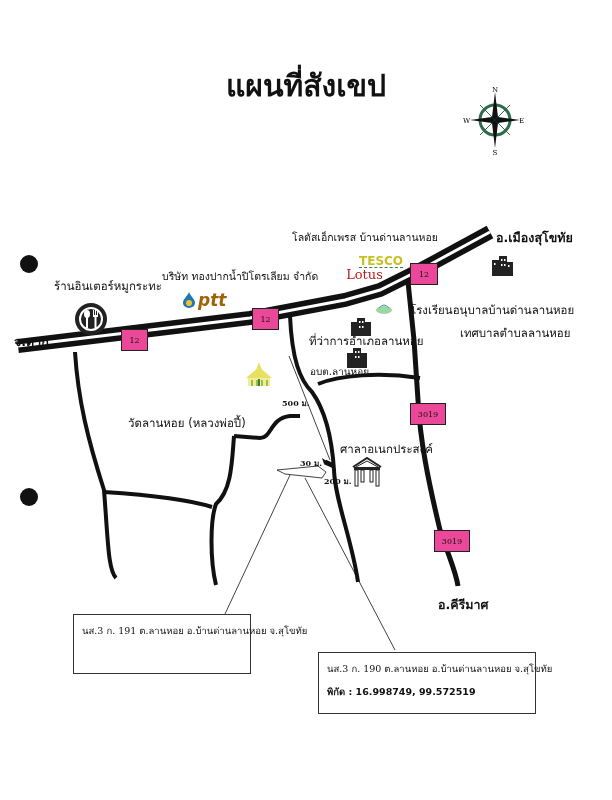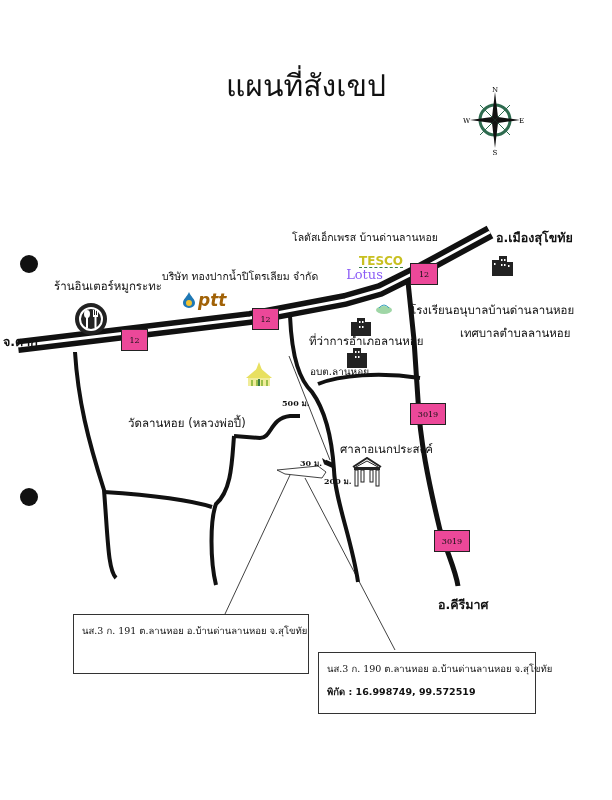--- a/index.html
+++ b/index.html
@@ -1,20 +1,20 @@
 <!DOCTYPE html>
 <html><head>
 <meta charset="utf-8">
 <style>
   html, body { margin:0; padding:0; background:#ffffff; }
   body { width:612px; height:800px; position:relative; overflow:hidden;
          font-family:"DejaVu Serif", serif; color:#111; }
   .abs { position:absolute; }
   .title { left:0; width:612px; top:62px; text-align:center; font-size:30px;
-           font-weight:normal; font-family:"DejaVu Sans", sans-serif; letter-spacing:0px; }
+           font-weight:bold; font-family:"DejaVu Sans", sans-serif; letter-spacing:0px; }
   .lbl { font-size:11.5px; white-space:nowrap; font-family:"DejaVu Sans", sans-serif; }
   .lbl.bold { font-weight:bold; font-size:12.5px; }
   .rbox { position:absolute; background:#ec4899; border:1px solid #222;
           font-size:8px; display:flex; align-items:center; justify-content:center;
           font-family:"DejaVu Serif", serif; }
   .info { position:absolute; background:#fff; border:1px solid #333; padding:8px 8px;
           box-sizing:border-box; font-size:9.5px; font-family:"DejaVu Serif", serif; }
   .info .l1 { margin-bottom:8px; white-space:nowrap; }
   .info .l2 { font-weight:bold; white-space:nowrap; }
   .hole { position:absolute; width:18px; height:18px; border-radius:50%; background:#111; }
@@ -57,21 +57,21 @@
 
   <polygon points="328,462 322,458 324,464" fill="#111"></polygon>
 </svg>
 
 <div class="rbox" style="left:121px;top:329px;width:25px;height:20px;">12</div>
 <div class="rbox" style="left:252px;top:308px;width:25px;height:20px;">12</div>
 <div class="rbox" style="left:410px;top:263px;width:26px;height:20px;">12</div>
 <div class="rbox" style="left:410px;top:403px;width:34px;height:20px;">3019</div>
 <div class="rbox" style="left:434px;top:530px;width:34px;height:20px;">3019</div>
 
-<div class="abs lbl bold" style="left:3px;top:332px;">จ.ตาก</div>
+<div class="abs lbl bold" style="left:14px;top:332px;">จ.ตาก</div>
 <div class="abs lbl bold" style="left:496px;top:228px;">อ.เมืองสุโขทัย</div>
 <div class="abs lbl bold" style="left:438px;top:595px;">อ.คีรีมาศ</div>
 
 <svg class="abs" style="left:460px;top:84px" width="70" height="72" viewBox="0 0 70 72">
   <circle cx="35" cy="36" r="15" fill="none" stroke="#2e6b4f" stroke-width="3"></circle>
   <line x1="20" y1="21" x2="50" y2="51" stroke="#2e6b4f" stroke-width="1"></line>
   <line x1="50" y1="21" x2="20" y2="51" stroke="#2e6b4f" stroke-width="1"></line>
   <polygon points="35,8 38,33 35,36 32,33" fill="#111"></polygon>
   <polygon points="35,64 38,39 35,36 32,39" fill="#111"></polygon>
   <polygon points="10,36 32,33 35,36 32,39" fill="#111"></polygon>
@@ -100,21 +100,21 @@
   <svg width="14" height="16" viewBox="0 0 14 16">
     <path d="M7,0 C9,5 13,7 13,11 A6,5 0 0 1 1,11 C1,7 5,5 7,0 Z" fill="#1f78b4"></path>
     <circle cx="7" cy="11" r="3" fill="#f2c230"></circle>
   </svg>
   <span style="color:#a16207;font-weight:bold;font-style:italic;font-size:17px;font-family:'DejaVu Sans',sans-serif;margin-left:2px;">ptt</span>
 </div>
 
 <div class="abs lbl" style="left:292px;top:229px;font-size:10.5px;">โลตัสเอ็กเพรส บ้านด่านลานหอย</div>
 <div class="abs" style="left:326px;top:255px;text-align:center;line-height:1;">
   <div style="color:#c8c020;font-size:12px;font-weight:bold;font-family:'DejaVu Sans',sans-serif;border-bottom:1px dashed #3a7d44;margin-left:33px;">TESCO</div>
-  <div style="color:#8b5cf6;font-size:13px;font-family:'DejaVu Serif',serif;text-align:center;">Lotus</div>
+  <div style="color:#b91c1c;font-size:13px;font-family:'DejaVu Serif',serif;text-align:center;">Lotus</div>
 </div>
 
 <svg class="abs" style="left:490px;top:256px" width="24" height="20" viewBox="0 0 24 20">
   <rect x="2" y="4" width="8" height="16" fill="#222"></rect>
     <rect x="9" y="0" width="8" height="20" fill="#222"></rect>
     <rect x="16" y="6" width="7" height="14" fill="#222"></rect>
   <g fill="#fff">
       <rect x="4" y="7" width="1.5" height="2"></rect>
       <rect x="11" y="3" width="1.5" height="2"></rect>
       <rect x="14" y="3" width="1.5" height="2"></rect>
@@ -179,19 +179,19 @@
   <path d="M4,10 L15,4 L26,10" stroke="#222" stroke-width="1" fill="none"></path>
   <rect x="2" y="10" width="26" height="3" fill="#222"></rect>
   <g fill="#fff" stroke="#222" stroke-width="1">
       <rect x="3" y="13" width="3" height="16"></rect>
       <rect x="9" y="13" width="3" height="12"></rect>
       <rect x="18" y="13" width="3" height="12"></rect>
       <rect x="24" y="13" width="3" height="16"></rect>
     </g>
 </svg>
 
-<div class="info" style="left:73px;top:614px;width:236px;height:60px;">
+<div class="info" style="left:73px;top:614px;width:178px;height:60px;">
   <div class="l1">นส.3 ก. 191 ต.ลานหอย อ.บ้านด่านลานหอย จ.สุโขทัย</div>
 </div>
 <div class="info" style="left:318px;top:652px;width:218px;height:62px;">
   <div class="l1">นส.3 ก. 190 ต.ลานหอย อ.บ้านด่านลานหอย จ.สุโขทัย</div>
   <div class="l2" style="font-family:'DejaVu Sans',sans-serif;">พิกัด : 16.998749, 99.572519</div>
 </div>
 
 </body></html>

